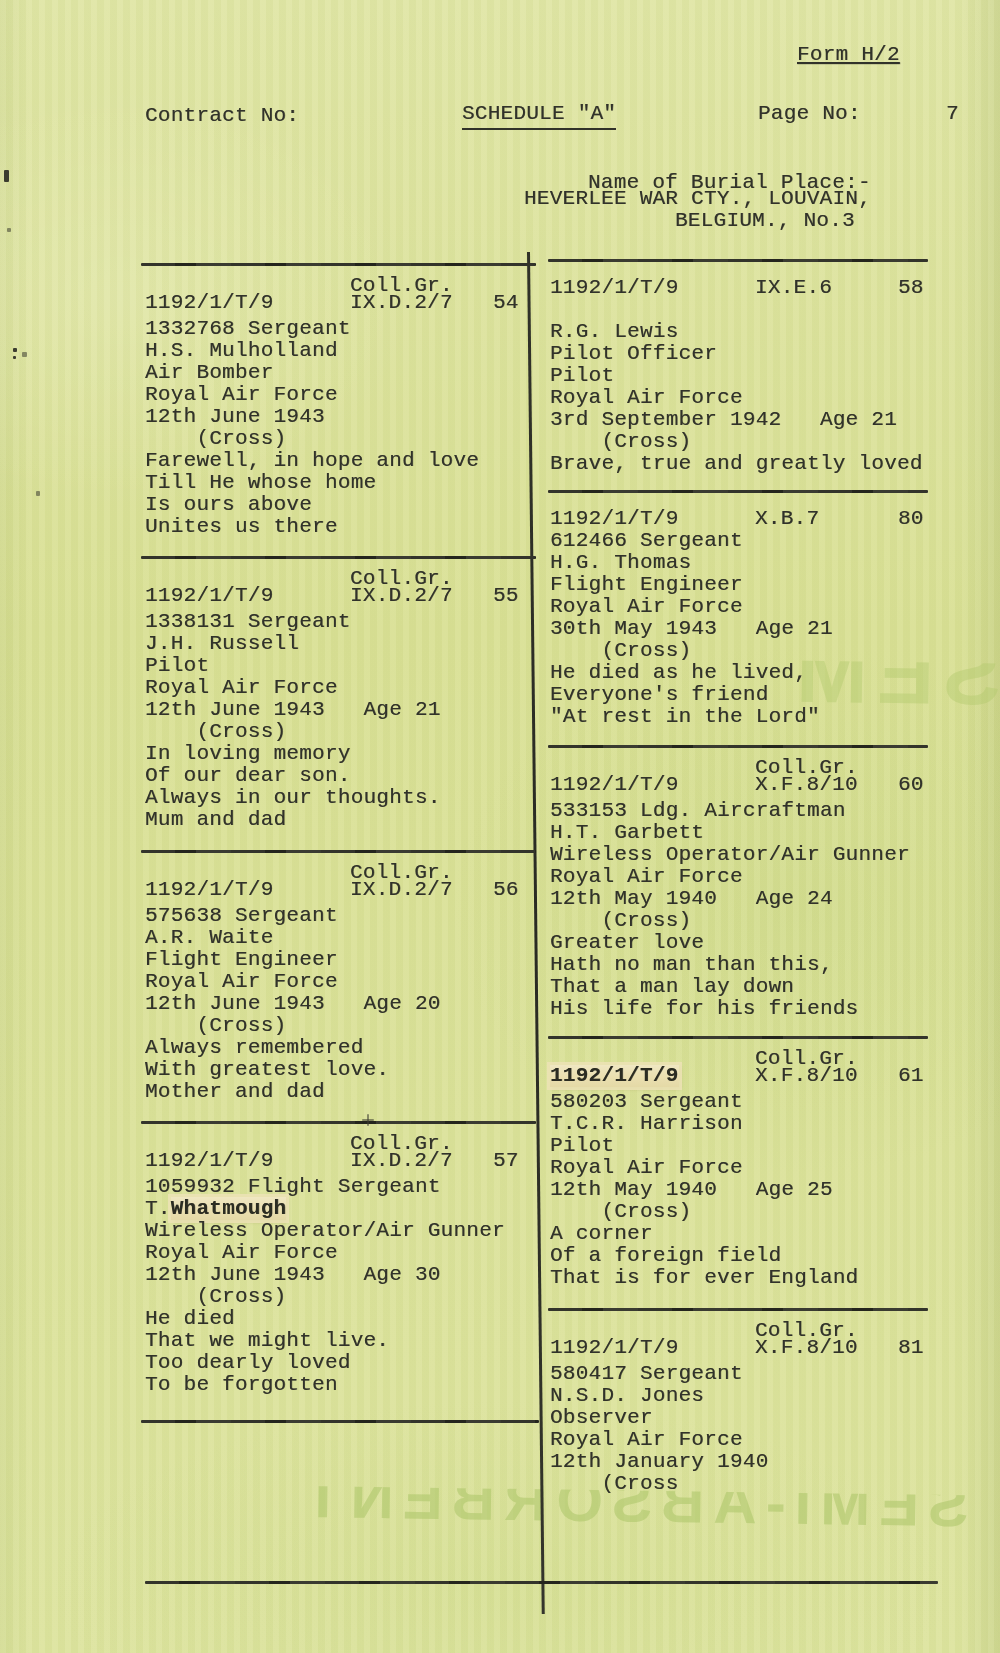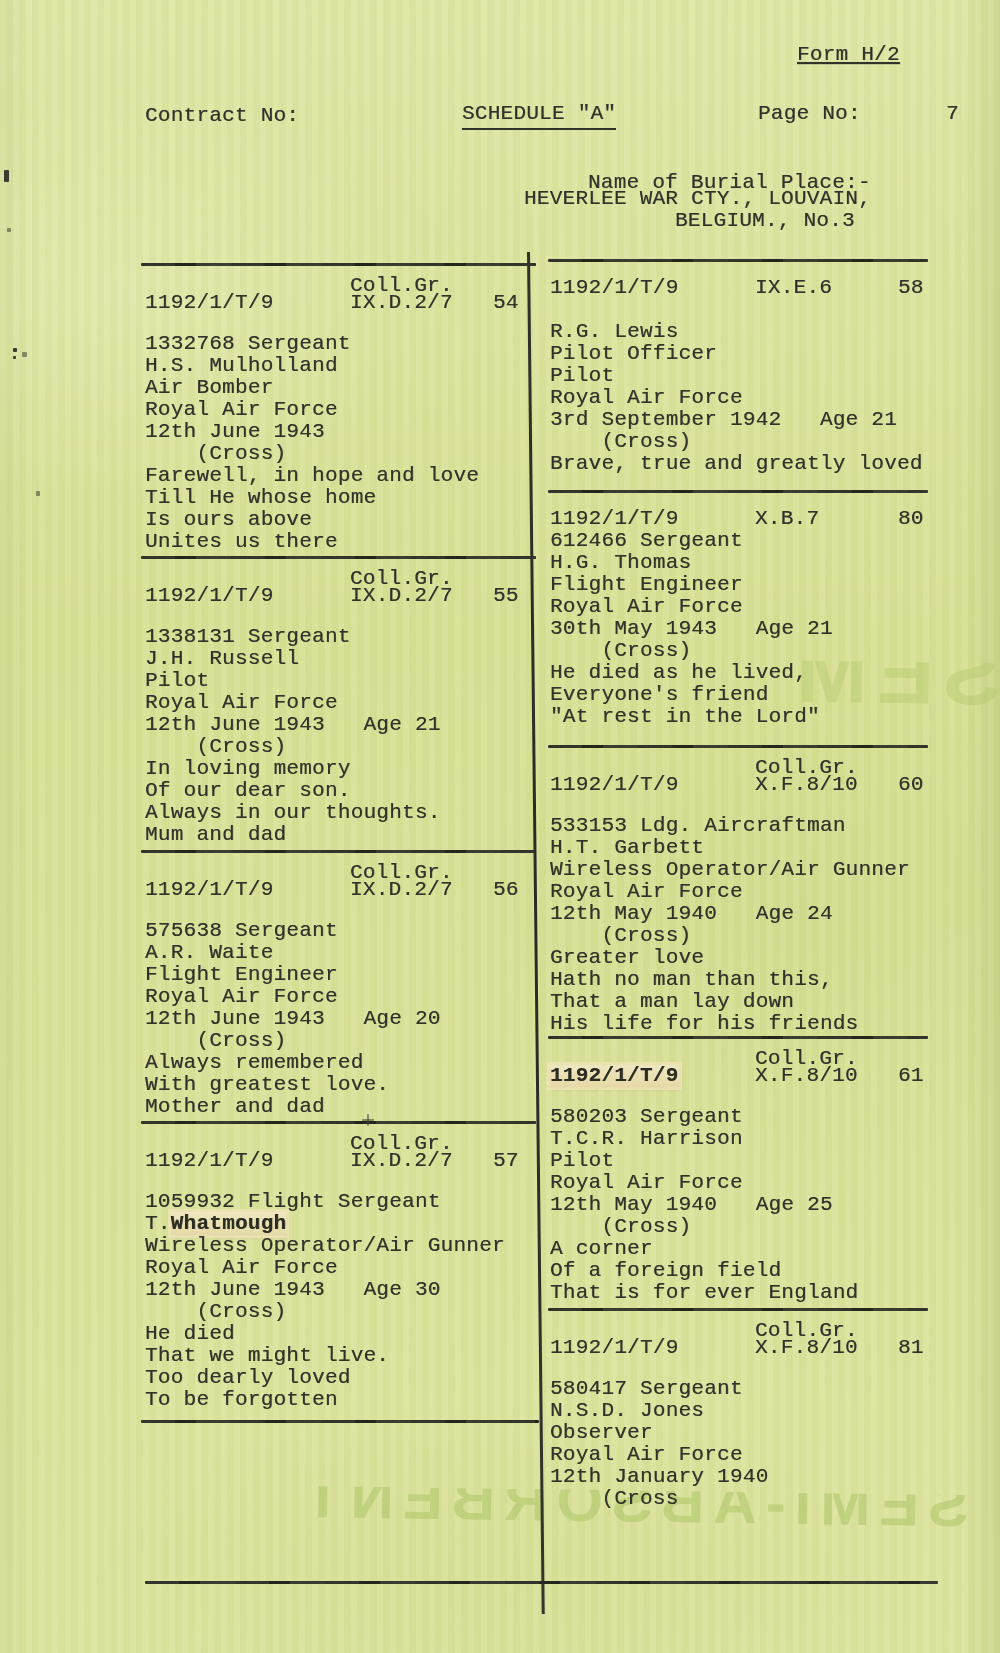--- a/index.html
+++ b/index.html
@@ -30,21 +30,21 @@
   
   .entry{position:absolute;}
   .entry .toprule{position:absolute;top:0;height:3px;width:100%;border-radius:1px;
     background:repeating-linear-gradient(90deg,#33342b 0 34px,#24251d 34px 55px,#3a3b31 55px 90px);}
   .entry .coll{position:absolute;left:205px;top:12px;}
   .entry .refrow{position:absolute;left:0;top:29px;width:100%;}
   .entry.no-coll .refrow{top:18px;}
   .entry .ref{position:absolute;left:0;white-space:pre;}
   .entry .grave{position:absolute;left:205px;white-space:pre;}
   .entry .num{position:absolute;left:348px;white-space:pre;}
-  .entry .body{position:absolute;left:0;top:70px;white-space:pre;}
+  .entry .body{position:absolute;left:0;top:55px;white-space:pre;}
   .entry.no-coll .body{top:40px;}
   .bodyline{white-space:pre;height:22px;}
   
   .hl{
     background:linear-gradient(180deg,#efe7c2 0,#eadfb0 55%,#e4d9a6 100%);
     box-shadow:0 0 0 3px rgba(235,226,180,0.9), 1.5px 2px 3px rgba(110,100,50,0.35);
     font-weight:bold;color:#2b2c22;
   }
   
   .ghost{

